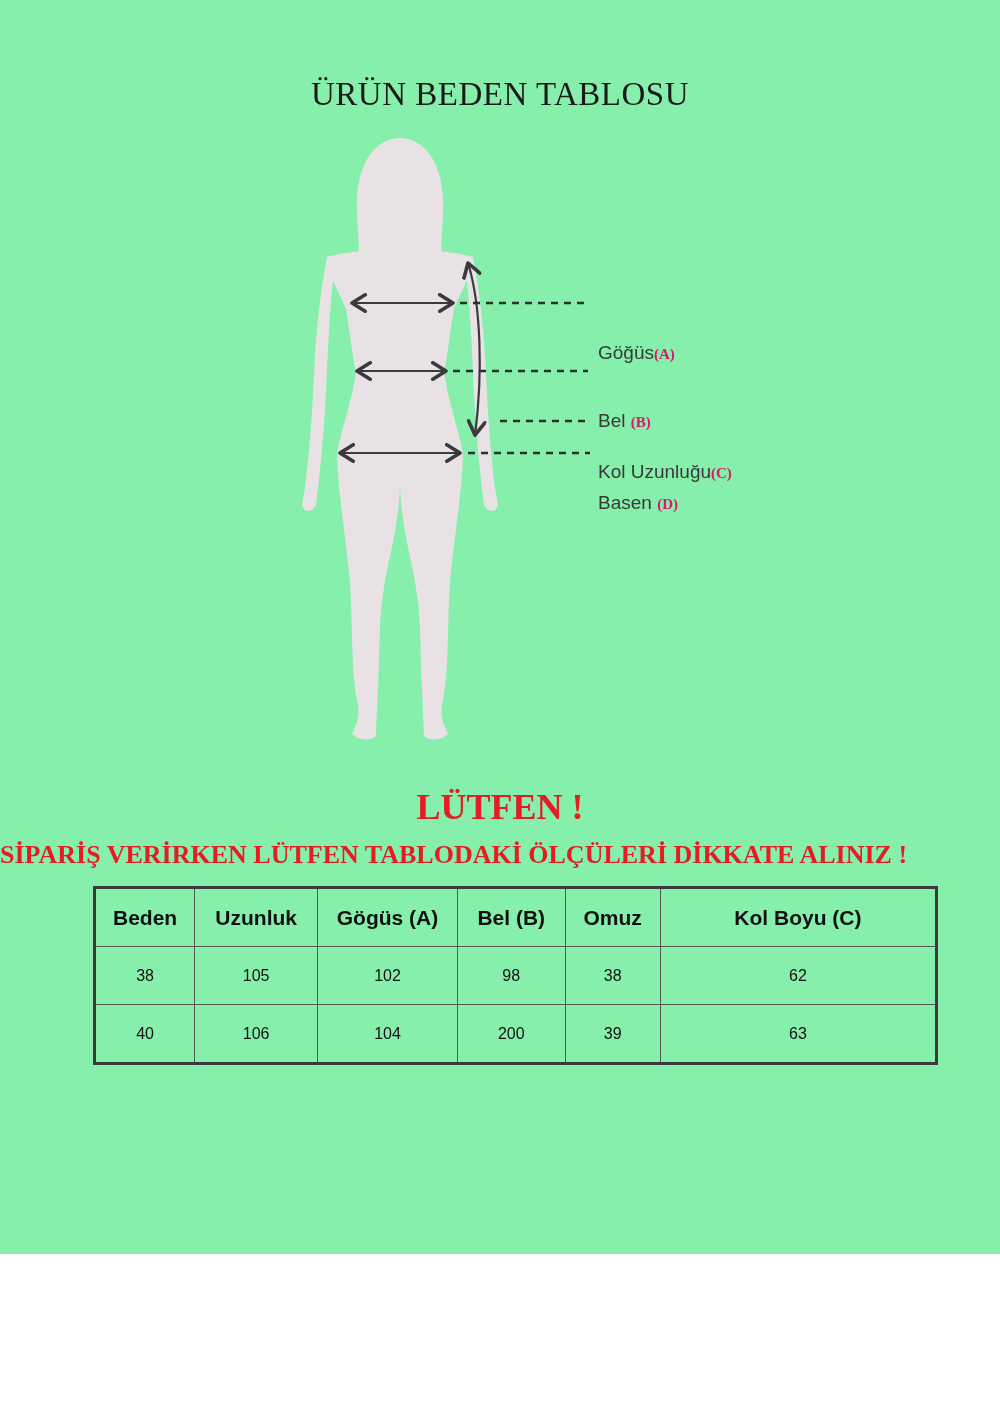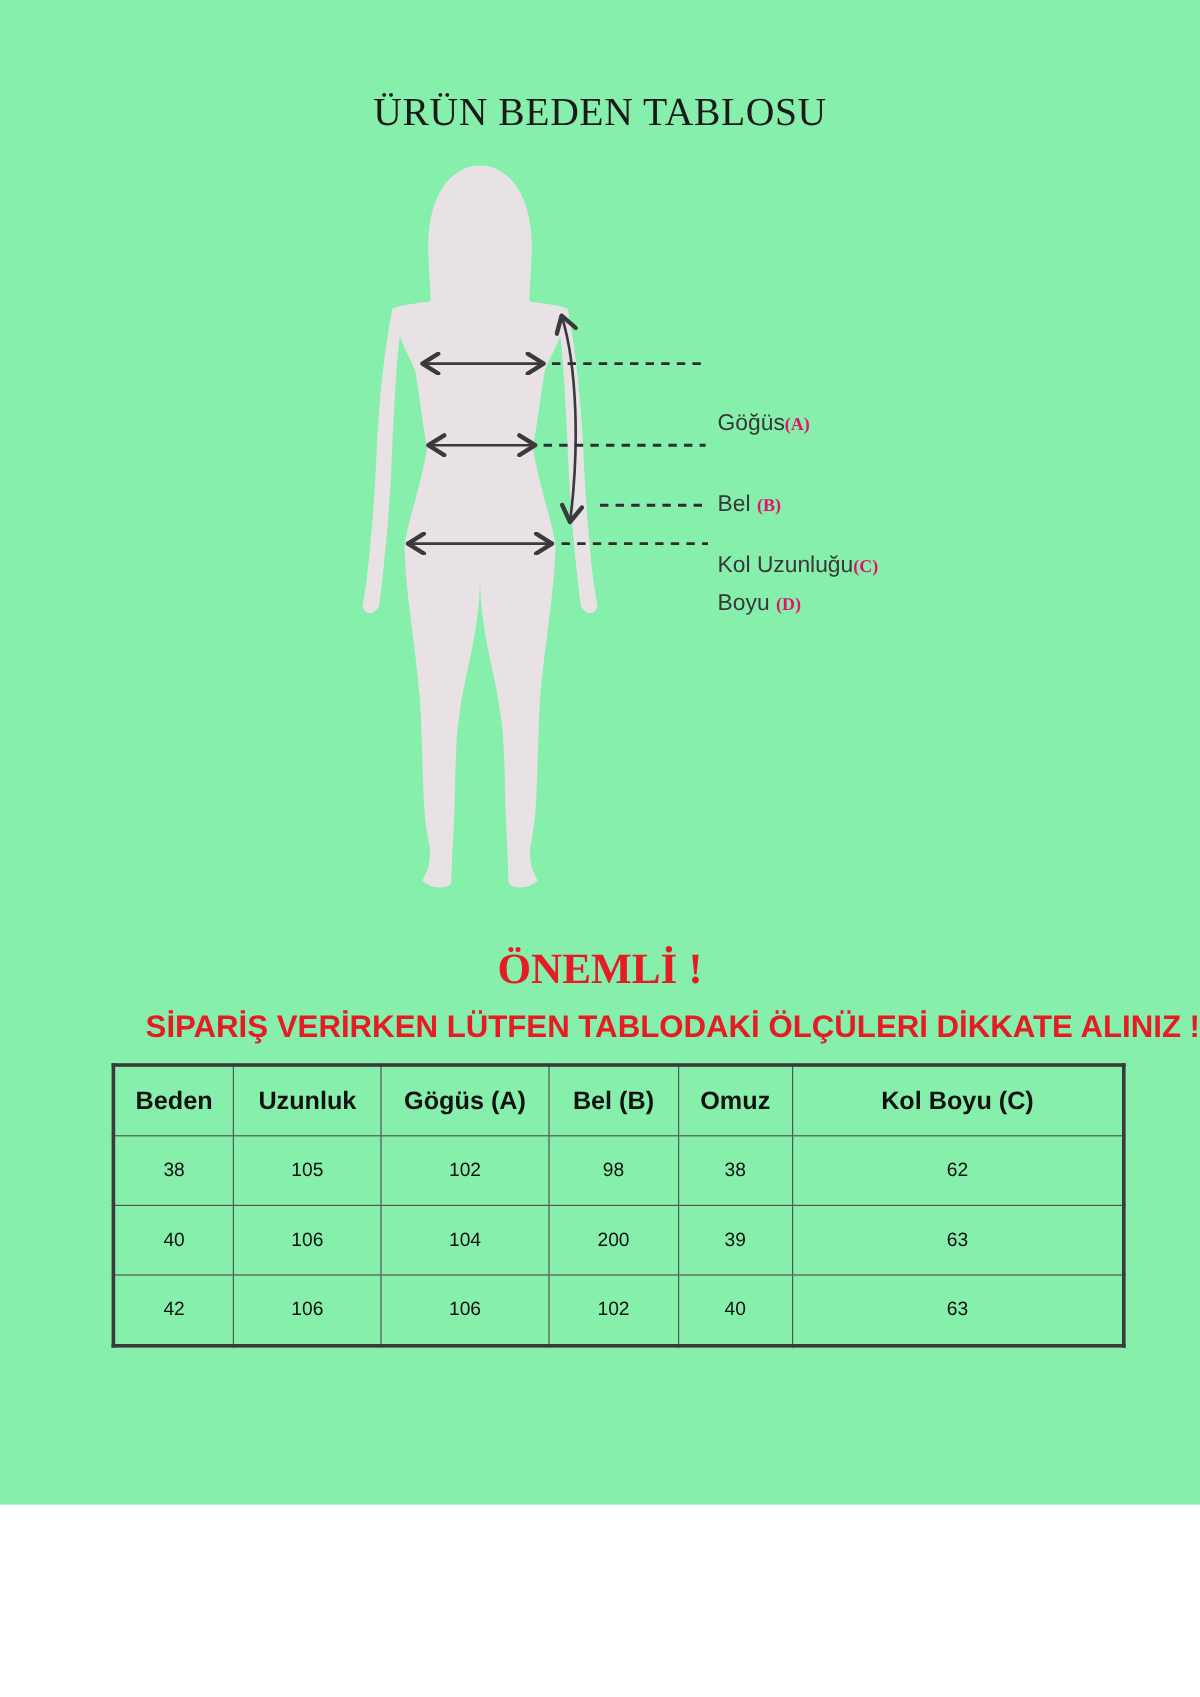--- a/index.html
+++ b/index.html
@@ -34,22 +34,22 @@
     font-weight:700;font-size:15px;color:var(--pink);
   }
   .notice-heading{
     position:absolute;top:786px;left:0;width:1000px;
     text-align:center;
     font-family:"Liberation Serif", serif;
     font-weight:700;font-size:36px;color:var(--red);
   }
   .notice-subheading{
     position:absolute;top:840px;left:0;width:1000px;
-    text-align:right;
-    font-family:Liberation Sans, sans-serif;
+    text-align:left;
+    font-family:Liberation Serif, serif;
     font-weight:700;font-size:26px;color:var(--red);
     white-space:nowrap;
   }
   table.size-table{
     position:absolute;left:78px;top:886px;
     width:845px;
     border-collapse:collapse;
     table-layout:fixed;
   }
   table.size-table{border:3px solid #3a3a3a;margin-left:15px;}
@@ -121,24 +121,24 @@
   <div class="measure-label" style="top:294px">
     <span>Göğüs</span><span class="letter">(A)</span>
   </div>
   <div class="measure-label" style="top:362px">
     <span>Bel </span><span class="letter">(B)</span>
   </div>
   <div class="measure-label" style="top:413px">
     <span>Kol Uzunluğu</span><span class="letter">(C)</span>
   </div>
   <div class="measure-label" style="top:444px">
-    <span>Boyu </span><span class="letter">(D)</span>
+    <span>Basen </span><span class="letter">(D)</span>
   </div>
 
-  <div class="notice-heading">ÖNEMLİ !</div>
+  <div class="notice-heading">LÜTFEN !</div>
   <div class="notice-subheading">SİPARİŞ VERİRKEN LÜTFEN TABLODAKİ ÖLÇÜLERİ DİKKATE ALINIZ !</div>
 
   <table class="size-table">
     <colgroup>
       <col style="width:11.9%">
         <col style="width:14.6%">
         <col style="width:16.6%">
       <col style="width:12.8%">
         <col style="width:11.3%">
         <col style="width:32.8%">
@@ -163,24 +163,16 @@
         <td>62</td>
       </tr>
       <tr>
         <td>40</td>
         <td>106</td>
         <td>104</td>
         <td>200</td>
         <td>39</td>
         <td>63</td>
       </tr>
-      <tr>
-        <td>42</td>
-        <td>106</td>
-        <td>106</td>
-        <td>102</td>
-        <td>40</td>
-        <td>63</td>
-      </tr>
     </tbody>
   </table>
 
 </div>
 
 </body></html>

